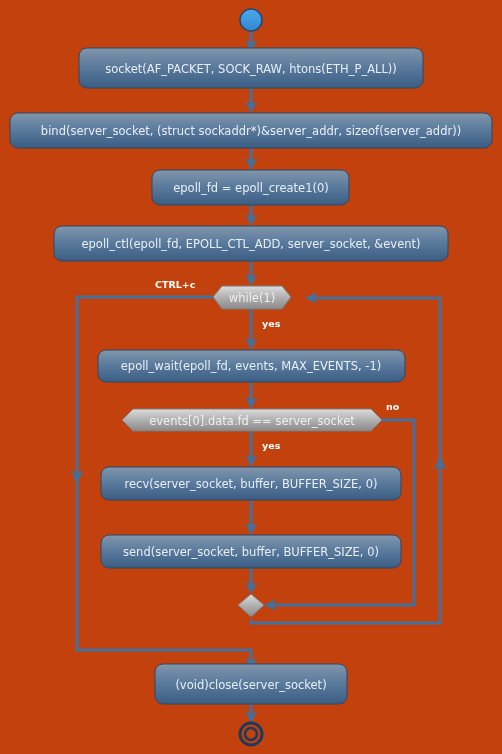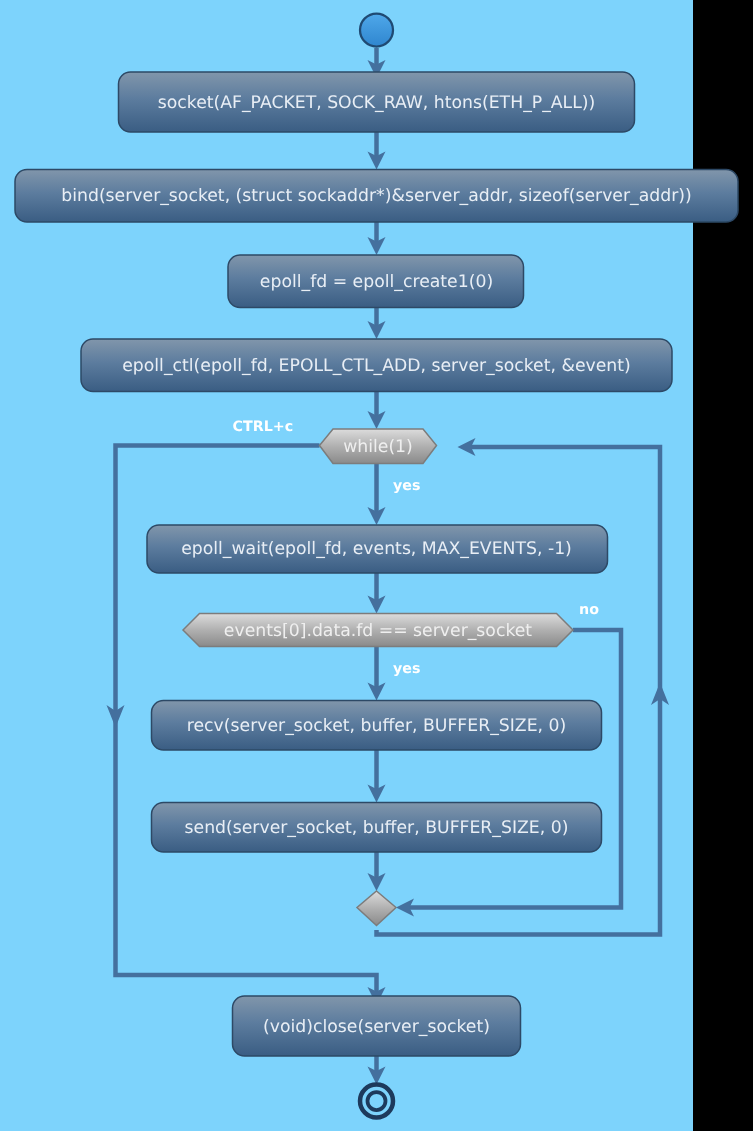--- a/index.html
+++ b/index.html
@@ -9,23 +9,23 @@
     background: #000000;
   }
   body {
     width: 502px;
     height: 754px;
     overflow: hidden;
     font-family: "DejaVu Sans", sans-serif;
   }
   #canvas {
     position: relative;
-    width: 462px;
+    width: 502px;
     height: 754px;
-    background: #7dd3fc;
+    background: #c2410c;
   }
   svg#flow {
     position: absolute;
     left: 0;
     top: 0;
     width: 502px;
     height: 754px;
     display: block;
   }
   .node-label {

